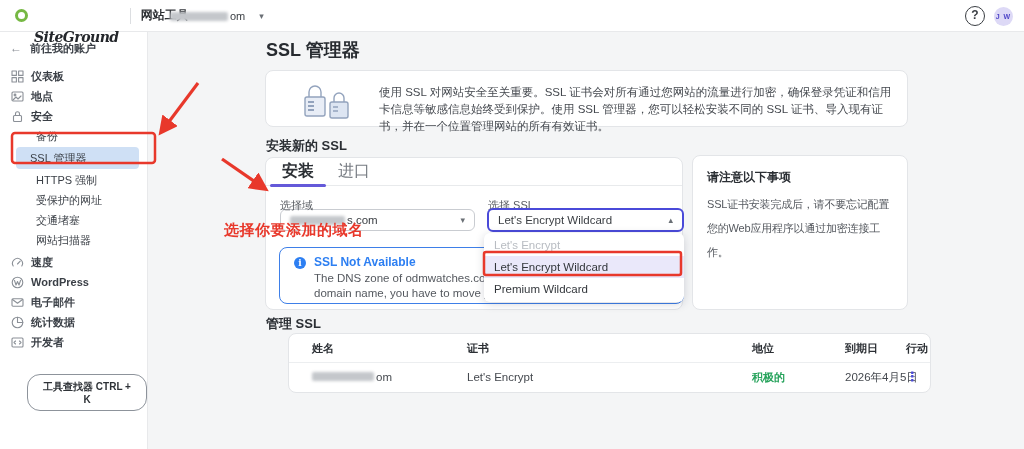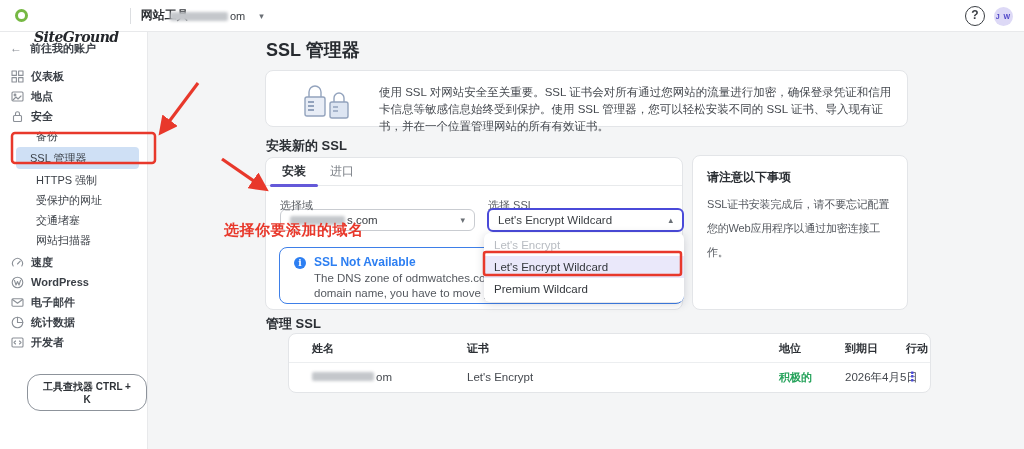--- a/index.html
+++ b/index.html
@@ -50,21 +50,21 @@
 
   .card { position:absolute; background:#fff; border:1px solid #e3e5e8; border-radius:8px; z-index:2; }
   .intro-card { left:265px; top:70px; width:643px; height:57px; }
   .intro-locks { position:absolute; left:36px; top:11px; }
   .intro-text { position:absolute; left:113px; top:13px; width:522px; font-size:11.5px; line-height:17px; color:#45494f; }
 
   .section-heading { position:absolute; font-size:13px; font-weight:bold; color:#2b2f34; z-index:2; }
 
   .install-card { left:265px; top:157px; width:418px; height:153px; }
   .tab-row { position:absolute; left:0; top:0; width:100%; height:28px; border-bottom:1px solid #e8eaec; display:flex; }
-  .tab { padding:0 12px; display:flex; align-items:center; font-size:12px; cursor:pointer; position:relative;text-align:right; }
+  .tab { padding:0 12px; display:flex; align-items:center; font-size:16px; cursor:pointer; position:relative;text-align:right; }
   .tab.active { font-weight:bold; color:#2b2f34; }
   .tab.active::after { content:""; position:absolute; left:0; bottom:-2px; width:100%; height:3px;
                        background:#6459d9; border-radius:2px; }
   .tab.inactive { color:#777c83; }
   .field-label { position:absolute; font-size:11px; color:#55595f; z-index:3; }
   .select-box { position:absolute; background:#fff; border:1px solid #c9ccd1; border-radius:6px;
                 display:flex; align-items:center; padding:0 9px; font-size:11.5px; color:#3a3e43; cursor:pointer; }
   .select-box .spacer { flex:1; }
   .sel-domain { left:14px; top:51px; width:195px; height:22px; }
   .sel-domain .redact { width:55px; margin-right:2px; }
@@ -86,21 +86,21 @@
   .alert-line1 { top:24px; } .alert-line2 { top:39px; }
 
   .note-panel { left:692px; top:155px; width:216px; height:155px; padding:13px 14px; }
   .note-title { font-size:12px; font-weight:bold; color:#2b2f34; margin-bottom:6px; }
   .note-body { font-size:11px; line-height:24px; color:#55595f; letter-spacing:-0.2px; }
 
   .table-card { left:265px; top:333px; width:643px; height:60px;margin-left:23px; }
   .t-head { position:absolute; top:0; height:28px; font-size:11px; font-weight:bold; color:#2b2f34; line-height:28px; }
   .t-cell { position:absolute; top:28px; height:32px; font-size:11.5px; color:#45494f; line-height:30px; }
   .t-border { position:absolute; left:0; top:28px; width:100%; height:1px; background:#eceef0; }
-  .c-name { left:23px; } .c-cert { left:178px; } .c-status { left:490px; } .c-expiry { left:556px; } .c-action { left:617px; }
+  .c-name { left:23px; } .c-cert { left:178px; } .c-status { left:463px; } .c-expiry { left:556px; } .c-action { left:617px; }
   .t-cell .redact { width:62px; margin-right:2px; }
   .status-green { color:#27a35c; font-weight:bold; font-size:11px; }
   .dots { color:#4a4ad9; font-size:13px; font-weight:bold; cursor:pointer; }
 
   
   .overlay { position:absolute; left:0; top:0; width:1024px; height:449px; z-index:30; pointer-events:none; }
   .anno-text { position:absolute; left:224px; top:221px; font-size:15px; font-weight:600; color:#e8382b; z-index:30;
                pointer-events:none; letter-spacing:0.5px; }
 </style>
 </head>

